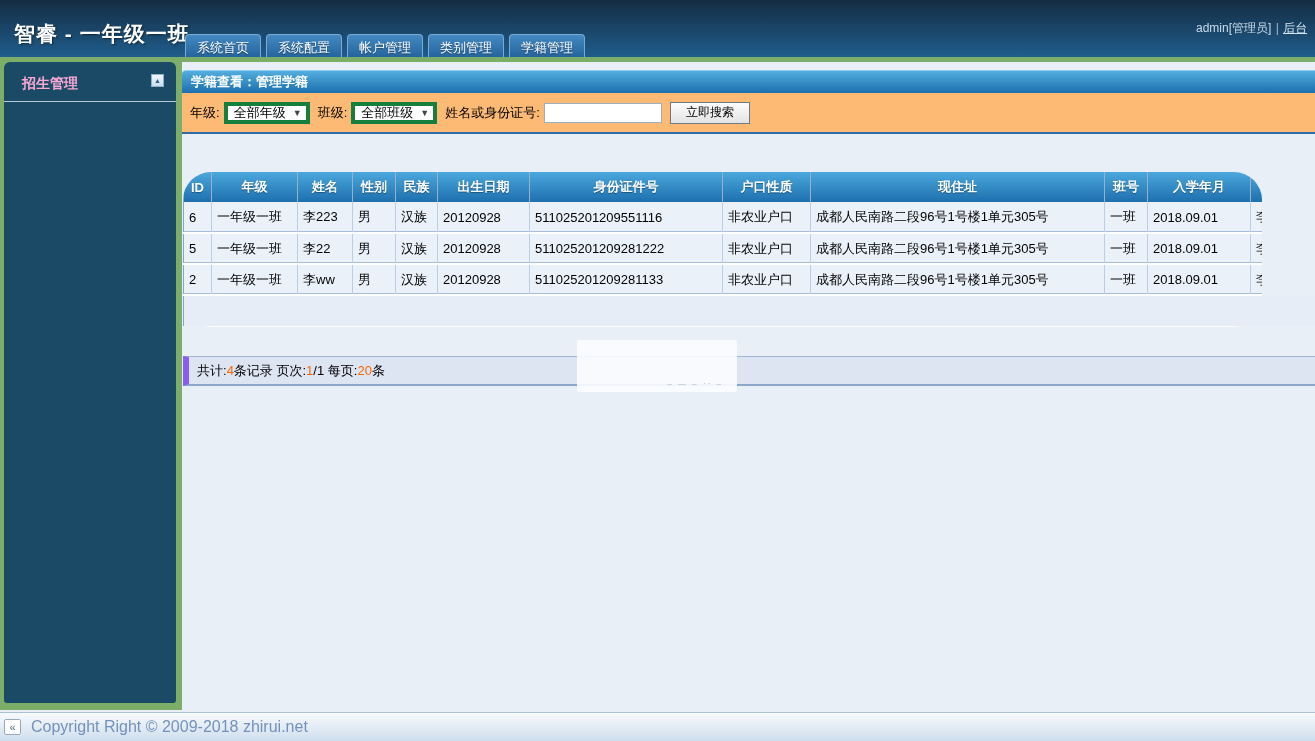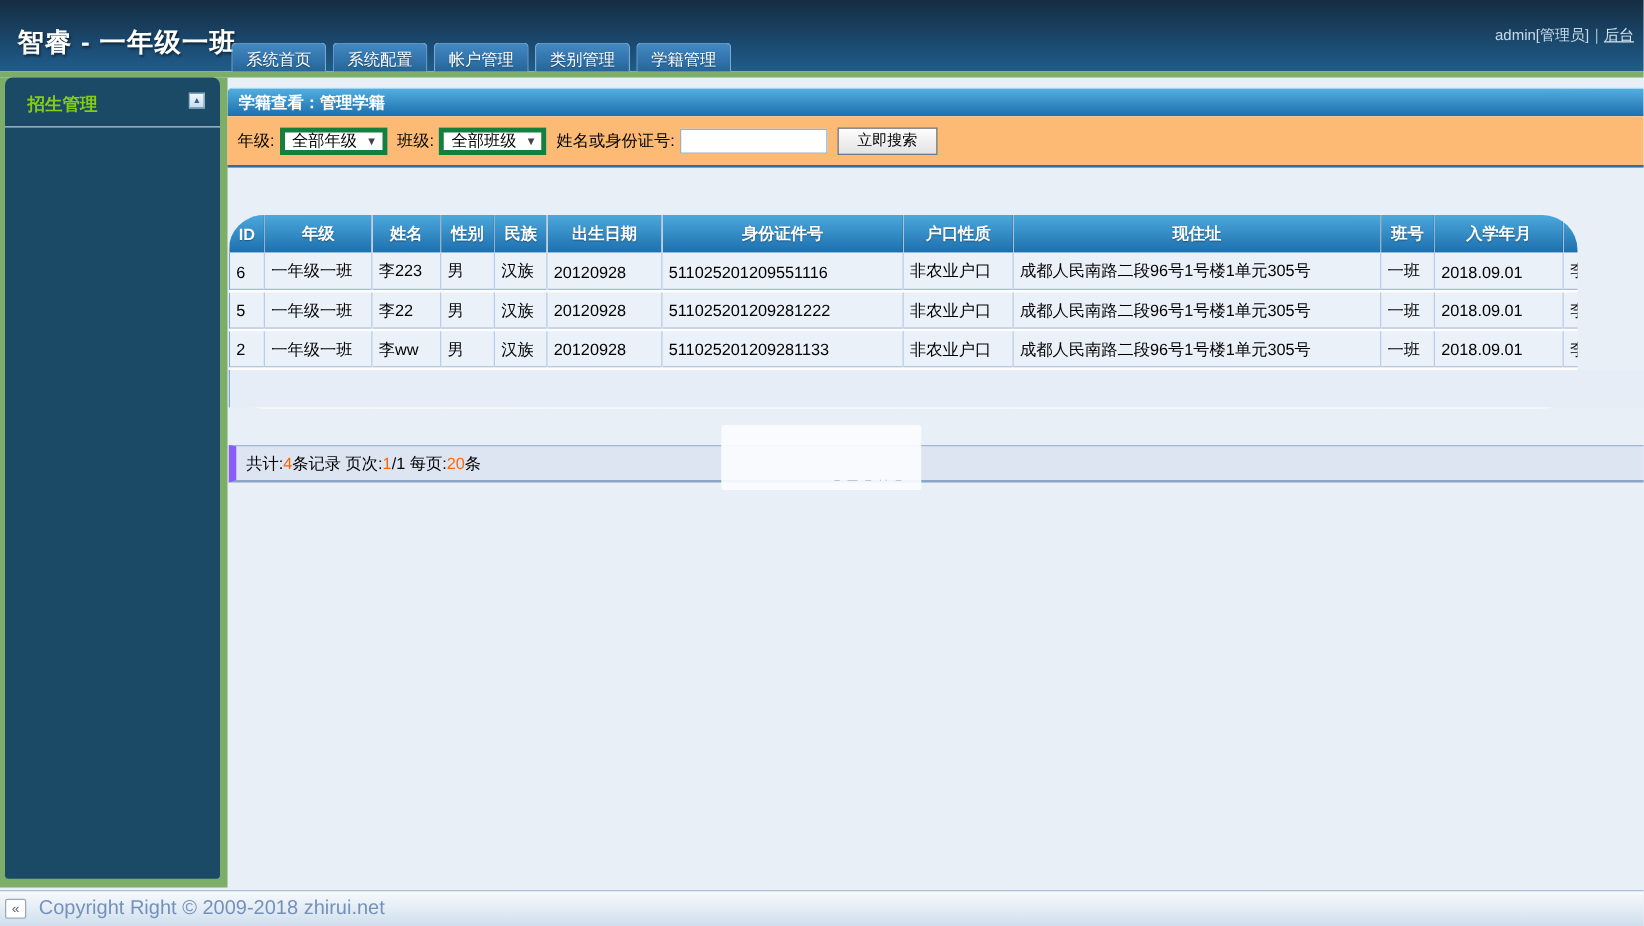--- a/index.html
+++ b/index.html
@@ -34,21 +34,21 @@
   }
   
   .green-band { position:absolute; left:0; top:57px; width:1315px; height:5px; background:#7cae6a; }
   .green-side { position:absolute; left:0; top:62px; width:182px; height:648px; background:#7cae6a; }
   
   .sidebar {
     position:absolute; left:4px; top:62px; width:172px; height:641px;
     background:#1a4a66; border-radius:6px 6px 3px 3px;
   }
   .side-title-row { position:relative; padding:13px 14px 8px 18px; border-bottom:1px solid #b9c9d6; }
-  .side-title { color:#84cc16; font-size:14px; font-weight:bold; }
+  .side-title { color:#f9a8d4; font-size:14px; font-weight:bold; }
   .collapse-box {
     position:absolute; right:12px; top:12px; width:13px; height:13px;
     background:linear-gradient(#f0f7fc,#c8ddee); border:1px solid #8fb0c8;
     font-size:7px; line-height:11px; text-align:center; color:#33608a; cursor:pointer;
   }
   .side-links { padding:8px 0 0 20px; }
   .side-row { margin-bottom:9px; white-space:nowrap; }
   .side-row a { color:#ffffff; text-decoration:underline; font-size:13px; cursor:pointer; }
   .side-sep { color:#cfdde8; margin:0 7px; text-decoration:none; }
   

